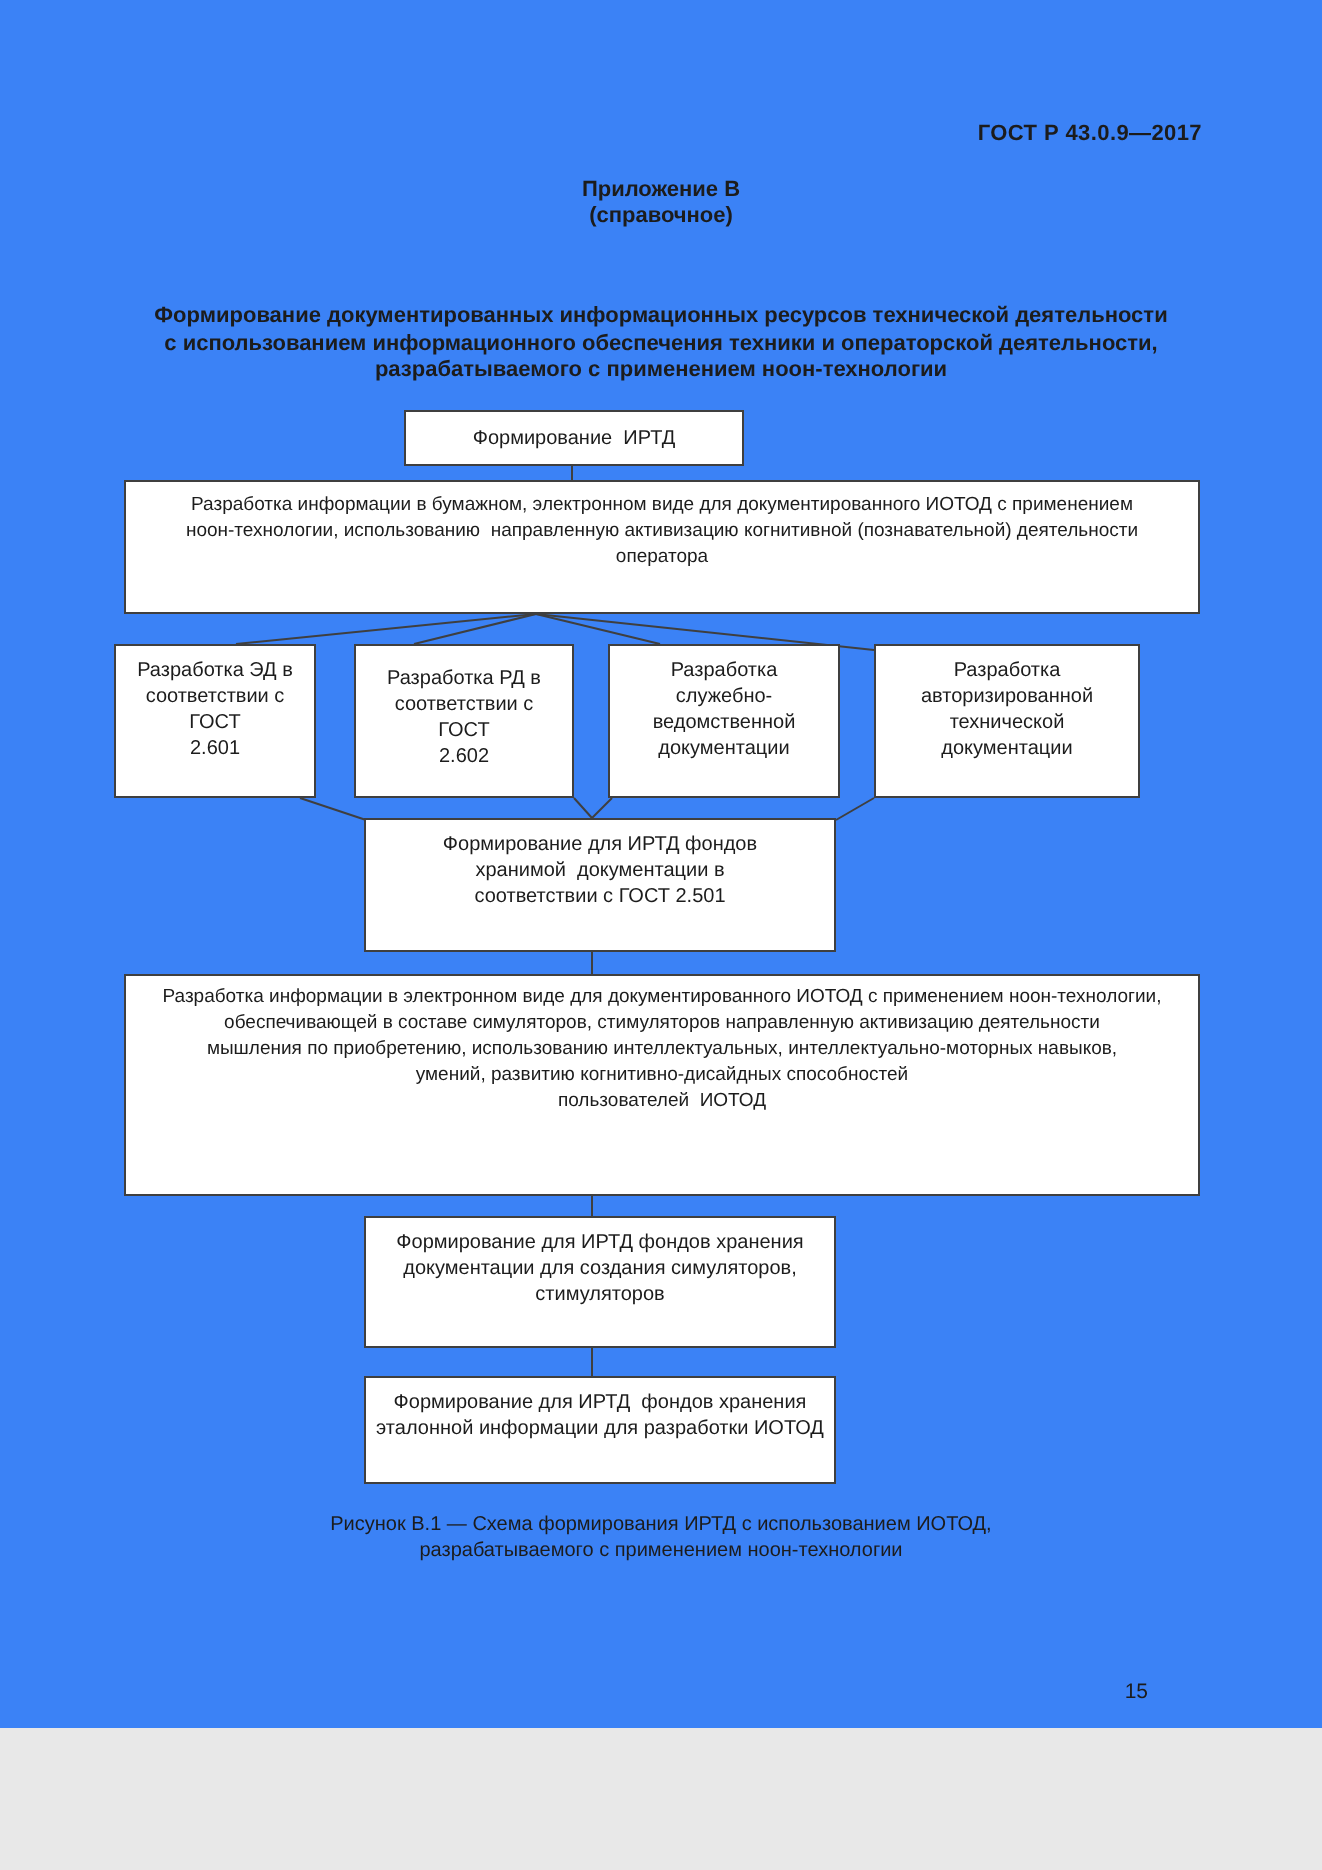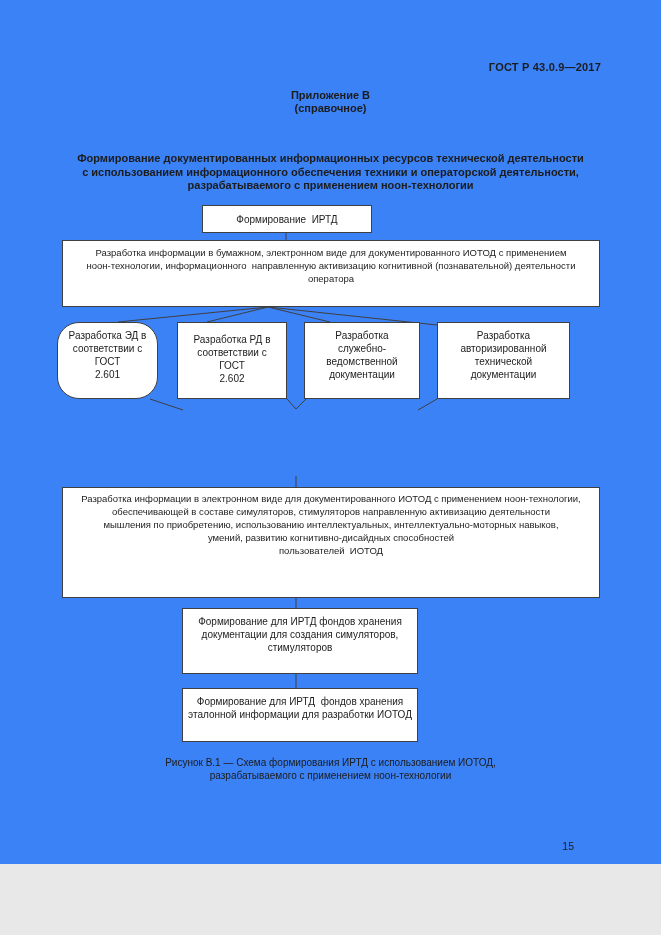--- a/index.html
+++ b/index.html
@@ -31,21 +31,21 @@
     background:#fff;
     box-sizing:border-box;
     text-align:center;
     font-size:10px;line-height:13px;
     white-space:pre-wrap;
   }
   .box.small-par{font-size:9.5px;}
   .box.center-v{display:flex;align-items:center;justify-content:center;text-align:center;}
   #boxA{left:202px;top:205px;width:170px;height:28px;}
   #boxB{left:62px;top:240px;width:538px;height:67px;padding-top:5px;}
-  #box1{left:57px;top:322px;width:101px;height:77px;padding-top:6px;border-radius:22px;}
+  #box1{left:57px;top:322px;width:101px;height:77px;padding-top:6px;}
   #box2{left:177px;top:322px;width:110px;height:77px;padding-top:10px;}
   #box3{left:304px;top:322px;width:116px;height:77px;padding-top:6px;}
   #box4{left:437px;top:322px;width:133px;height:77px;padding-top:6px;}
   #boxC{left:182px;top:409px;width:236px;height:67px;padding-top:6px;}
   #boxD{left:62px;top:487px;width:538px;height:111px;padding-top:4px;}
   #boxE{left:182px;top:608px;width:236px;height:66px;padding-top:6px;}
   #boxF{left:182px;top:688px;width:236px;height:54px;padding-top:6px;}
   .connectors{
     position:absolute;left:0;top:0;width:661px;height:935px;
     pointer-events:none;
@@ -86,40 +86,43 @@
     <line x1="306" y1="399" x2="296" y2="409"></line>
     <line x1="437" y1="399" x2="418" y2="410"></line>
     <line x1="296" y1="476" x2="296" y2="488"></line>
     <line x1="296" y1="598" x2="296" y2="609"></line>
     <line x1="296" y1="674" x2="296" y2="689"></line>
   </svg>
 
   <div id="boxA" class="box center-v">Формирование  ИРТД</div>
 
   <div id="boxB" class="box small-par">Разработка информации в бумажном, электронном виде для документированного ИОТОД с применением
-ноон-технологии, информационного  направленную активизацию когнитивной (познавательной) деятельности
+ноон-технологии, использованию  направленную активизацию когнитивной (познавательной) деятельности
 оператора</div>
 
   <div id="box1" class="box">Разработка ЭД в
 соответствии с
 ГОСТ
 2.601</div>
   <div id="box2" class="box">Разработка РД в
 соответствии с
 ГОСТ
 2.602</div>
   <div id="box3" class="box">Разработка
 служебно-
 ведомственной
 документации</div>
   <div id="box4" class="box">Разработка
 авторизированной
 технической
 документации</div>
 
+  <div id="boxC" class="box">Формирование для ИРТД фондов
+хранимой  документации в
+соответствии с ГОСТ 2.501</div>
 
   <div id="boxD" class="box small-par">Разработка информации в электронном виде для документированного ИОТОД с применением ноон-технологии,
 обеспечивающей в составе симуляторов, стимуляторов направленную активизацию деятельности
 мышления по приобретению, использованию интеллектуальных, интеллектуально-моторных навыков,
 умений, развитию когнитивно-дисайдных способностей
 пользователей  ИОТОД</div>
 
   <div id="boxE" class="box">Формирование для ИРТД фондов хранения
 документации для создания симуляторов,
 стимуляторов</div>

